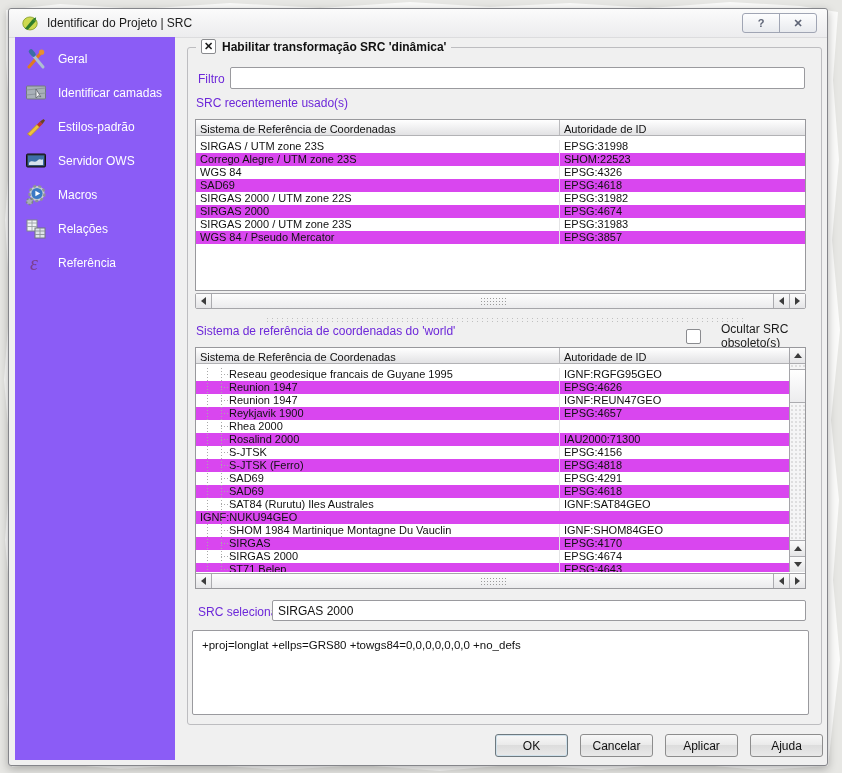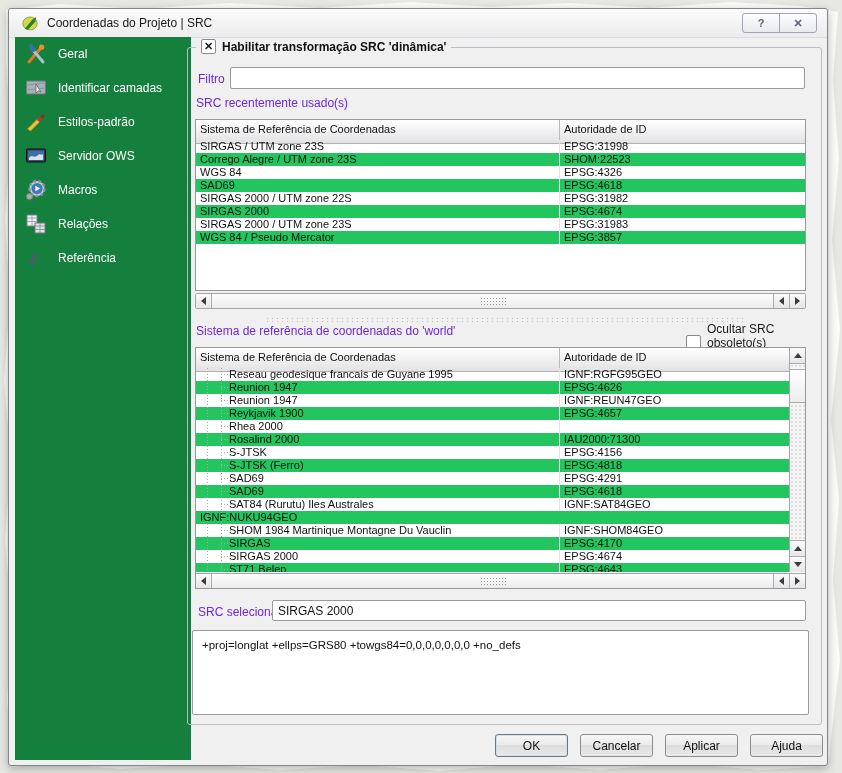--- a/index.html
+++ b/index.html
@@ -37,22 +37,22 @@
     margin-left:auto;display:flex;border:1px solid #a0a5b4;border-radius:3px;
     overflow:hidden;background:linear-gradient(#fdfdfe,#e8eaee);height:18px;
   }
   .win-btn{
     width:36px;display:flex;align-items:center;justify-content:center;
     font-size:11px;font-weight:bold;color:#5e6476;
   }
   .win-btn + .win-btn{border-left:1px solid #a0a5b4}
   
   .sidebar{
-    position:absolute;left:6px;top:28px;width:176px;bottom:5px;
-    background:#15803d;box-sizing:border-box;
+    position:absolute;left:6px;top:28px;width:160px;bottom:5px;
+    background:#8b5cf6;padding-top:5px;box-sizing:border-box;
   }
   .side-item{
     height:34px;display:flex;align-items:center;gap:10px;padding-left:9px;
     color:#ffffff;font-size:12px;cursor:default;
   }
   .side-item.selected{
     background:linear-gradient(#ffffff,#efefef);color:#141414;
   }
   .side-icon{width:24px;height:24px;flex:none}
   
@@ -74,31 +74,31 @@
     position:absolute;background:#fff;border:1px solid #9a9a9e;border-radius:2px;
     font-size:12px;box-sizing:border-box;padding:2px 5px;
     font-family:"Liberation Sans",sans-serif;color:#111;outline:none;
   }
   
   .table{
     position:absolute;background:#fff;border:1px solid #98989c;
     box-sizing:border-box;overflow:hidden;
   }
   .thead{
-    position:absolute;left:0;top:0;right:0;height:24px;display:flex;
+    position:absolute;left:0;top:0;right:0;height:16px;display:flex;
     background:linear-gradient(#ffffff,#e2e2e4);
     border-bottom:1px solid #b2b2b5;font-size:11px;color:#111;box-sizing:border-box;
   }
   .th{padding:3px 4px 0 4px;box-sizing:border-box;border-right:1px solid #bababd;
       white-space:nowrap;overflow:hidden}
   .th.c0{width:364px;flex:none}
   .th.c1{flex:1;border-right:none}
   .tbody{position:absolute;left:0;top:20px;right:0;bottom:0;overflow:hidden}
   .trow{height:13px;display:flex;font-size:11px;line-height:13px;white-space:nowrap}
-  .trow.alt{background:#22c55e}
+  .trow.alt{background:#d946ef}
   .tcell{padding:0 4px;overflow:hidden;box-sizing:border-box;color:#111}
   .tcell.c0{width:364px;flex:none;border-right:1px solid #e4e4e6}
   .tcell.c1{flex:1}
   
   .tree-body .tcell.c0{
     padding-left:33px;
     background-image:repeating-linear-gradient(to right,#a9a9a9 0 1px,transparent 1px 3px);
     background-size:12px 1px;background-position:25px 6px;background-repeat:no-repeat;
   }
   .tree-guides{
@@ -163,36 +163,36 @@
     box-sizing:border-box;padding:8px 9px;font-size:11.5px;color:#111;
     white-space:pre-wrap;
   }
   .btn{
     position:absolute;width:73px;height:23px;box-sizing:border-box;
     border:1px solid #8d8d8d;border-radius:3px;
     background:linear-gradient(#f7f7f7,#ebebeb 45%,#dddddd 50%,#e9e9e9);
     font-size:12px;color:#111;display:flex;align-items:center;justify-content:center;
   }
   .btn.default{border-color:#6e797f;box-shadow:inset 0 0 0 1px #cfe0ea}
-  .chk-row{position:absolute;display:flex;align-items:flex-end;gap:6px;font-size:12px;color:#1a1a1a}
+  .chk-row{position:absolute;display:flex;align-items:center;gap:20px;font-size:12px;color:#1a1a1a}
 </style>
 </head>
 <body>
 
 <div class="paper"></div>
 
 <div class="win">
 
   <div class="titlebar">
     <svg class="title-icon" viewBox="0 0 20 20">
       <ellipse cx="10" cy="10.5" rx="8" ry="7.2" fill="#cdd94f" stroke="#8aa32f" stroke-width="1"></ellipse>
       <path d="M4.2 16.5 L13.5 5.2 L16.2 8.4 L7.5 17.6 Z" fill="#2f7d2b"></path>
       <path d="M13.5 5.2 L16.8 3.6 L16.2 8.4 Z" fill="#2f7d2b"></path>
     </svg>
-    <span>Coordenadas do Projeto | SRC</span>
+    <span>Identificar do Projeto | SRC</span>
     <div class="win-btns">
       <div class="win-btn">?</div>
       <div class="win-btn">✕</div>
     </div>
   </div>
 
   <div class="sidebar">
     <div class="side-item">
       <svg class="side-icon" viewBox="0 0 24 24">
         <path d="M5 20 L16 7" stroke="#e07a20" stroke-width="3" stroke-linecap="round"></path>

